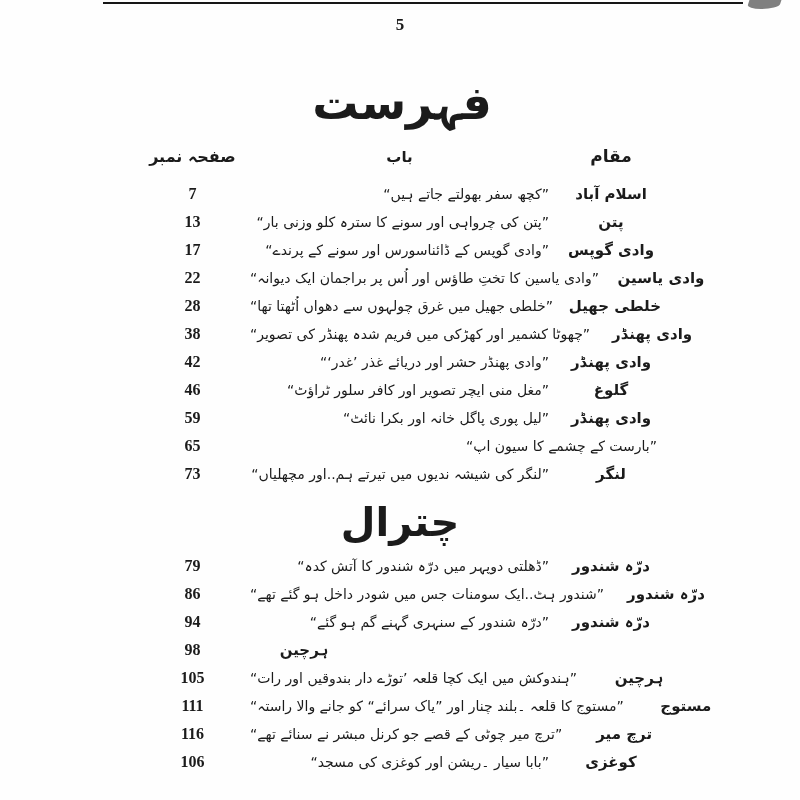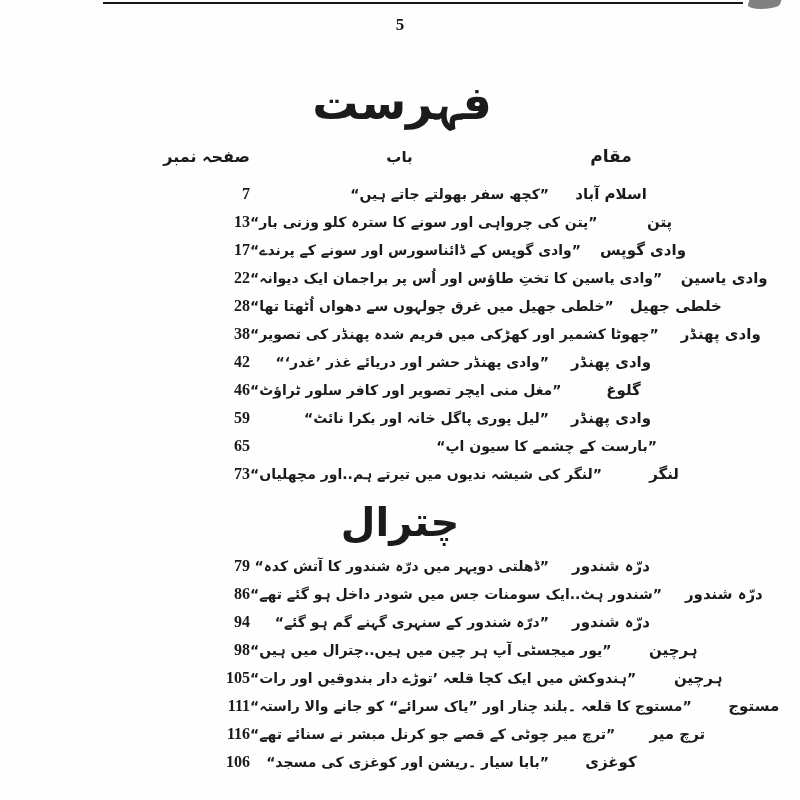--- a/index.html
+++ b/index.html
@@ -58,21 +58,21 @@
   .toc-header, .toc-row {
     display: flex;
     align-items: baseline;
   }
   .toc-header {
     height: 30px;
     font-weight: bold;
   }
   .col-num {
     width: 115px;
-    text-align: right;
+    text-align: center;
     flex: 0 0 auto;
   }
   .cell-num {
     font-family: "Liberation Serif", serif;
     font-weight: bold;
     font-size: 16px;
   }
   .col-title {
     flex: 1 1 auto;
     direction: rtl;
@@ -97,21 +97,21 @@
   }
   .toc-header .col-place {
     font-size: 17px;
   }
   .toc-row {
     height: 28px;
     line-height: 28px;
   }
   .cell-title {
     font-size: 14px;
-    font-weight: bold;
+    font-weight: normal;
   }
   .cell-place {
     font-size: 15px;
     font-weight: bold;
   }
   .toc-section .rows {
     margin-top: 4px;
   }
   .section-heading {
     margin: 10px 0 6px 0;
@@ -225,21 +225,20 @@
   </div>
 
   <div class="toc-row">
     <div class="col-num cell-num">94</div>
     <div class="col-title cell-title">”درّہ شندور کے سنہری گہنے گم ہو گئے“</div>
     <div class="col-place cell-place">درّہ شندور</div>
   </div>
 
   <div class="toc-row">
     <div class="col-num cell-num">98</div>
-    <div class="col-title cell-title">”یور میجسٹی آپ ہر چین میں ہیں..چترال میں ہیں“</div>
     <div class="col-place cell-place">ہرچین</div>
   </div>
 
   <div class="toc-row">
     <div class="col-num cell-num">105</div>
     <div class="col-title cell-title">”ہندوکش میں ایک کچا قلعہ ’توڑے دار بندوقیں اور رات“</div>
     <div class="col-place cell-place">ہرچین</div>
   </div>
 
   <div class="toc-row">

